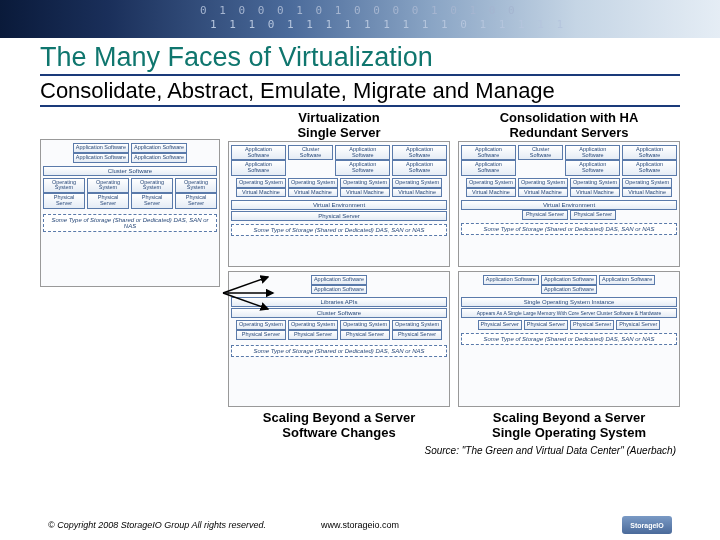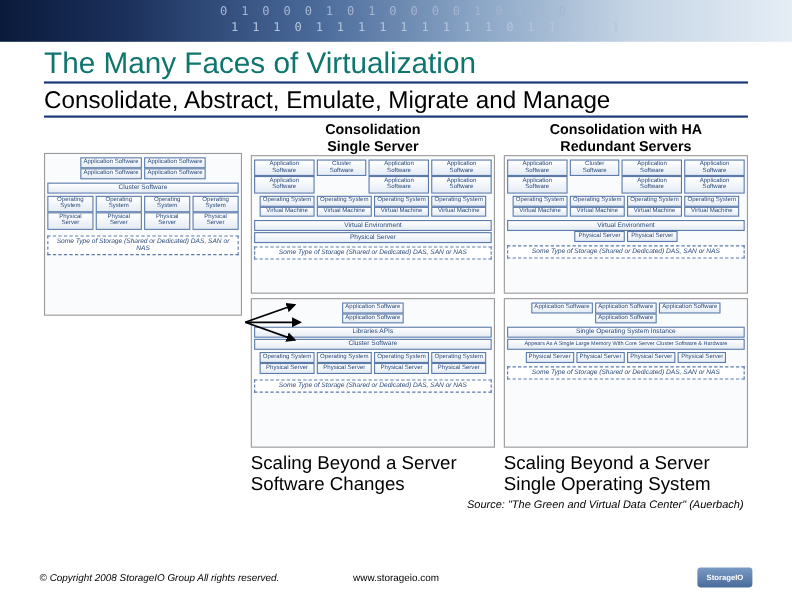--- a/index.html
+++ b/index.html
@@ -13,23 +13,23 @@
 .col-label{text-align:center;font-size:13px;font-weight:bold;line-height:1.15}
 .left-stack{grid-row:1/3}
 .diagram{border:1px solid #999;background:#fafbfd;font-size:6px;display:flex;flex-direction:column;align-items:center;padding:3px 2px;position:relative}
 .vmrow{display:flex;gap:2px;justify-content:center;margin-bottom:2px}
 .vm{display:flex;flex-direction:column;gap:0}
 .box{border:1px solid #5a7aaa;background:linear-gradient(to bottom,#fff,#e5ecf5);padding:1px 2px;text-align:center;font-size:5.5px;line-height:1.05;min-width:30px;color:#2a4a7a}
 .box.w{min-width:40px}
 .bar{border:1px solid #5a7aaa;background:linear-gradient(to bottom,#fff,#e5ecf5);text-align:center;font-size:6px;padding:1px;margin-top:1px;color:#2a4a7a;align-self:stretch}
 .storage{border:1px dashed #5a7aaa;background:#fff;text-align:center;font-size:6px;padding:2px 4px;margin-top:3px;color:#2a4a7a;font-style:italic;align-self:stretch}
 .bottom-labels{display:grid;grid-template-columns:180px 1fr 1fr;gap:4px 8px;margin-top:4px}
-.bl{font-size:17px;font-weight:normal;line-height:1.15}
+.bl{text-align:center;font-size:13px;font-weight:bold;line-height:1.15}
 .source{text-align:right;font-size:10px;font-style:italic;margin-top:4px;padding-right:4px}
-.footer{position:absolute;bottom:6px;left:0;right:0;display:flex;justify-content:space-between;align-items:center;padding:0 36px;font-size:9px}
+.footer{position:absolute;bottom:6px;left:0;right:0;display:flex;justify-content:space-between;align-items:center;padding:0 48px;font-size:9px}
 .footer .left{font-style:italic}
 .footer .center{position:absolute;left:50%;transform:translateX(-50%)}
 .footer .logo{width:50px;height:18px;background:linear-gradient(to bottom,#7a9ac5,#4a6a9a);border-radius:3px;display:flex;align-items:center;justify-content:center;color:#fff;font-size:7px;font-weight:bold}
 .arrows{position:absolute;left:218px;top:273px;width:60px;height:40px}
 .arrows svg{width:100%;height:100%}
 .srv-row{display:flex;gap:2px;justify-content:center}
 </style>
 </head>
 <body>
 
@@ -71,21 +71,21 @@
           <div class="vm">
               <div class="box">Operating System</div>
               <div class="box">Physical Server</div>
             </div>
         </div>
         <div class="storage">Some Type of Storage (Shared or Dedicated) DAS, SAN or NAS</div>
       </div>
     </div>
 
     <div>
-      <div class="col-label" style="white-space:pre-line">Consolidation
+      <div class="col-label" style="white-space:pre-line">Virtualization
 Single Server</div>
       <div class="diagram" style="height:118px">
         <div class="vmrow">
           <div class="vm">
               <div class="box">Application Software</div>
               <div class="box">Application Software</div>
             </div>
           <div class="vm">
               <div class="box">Cluster Software</div>
             </div>

